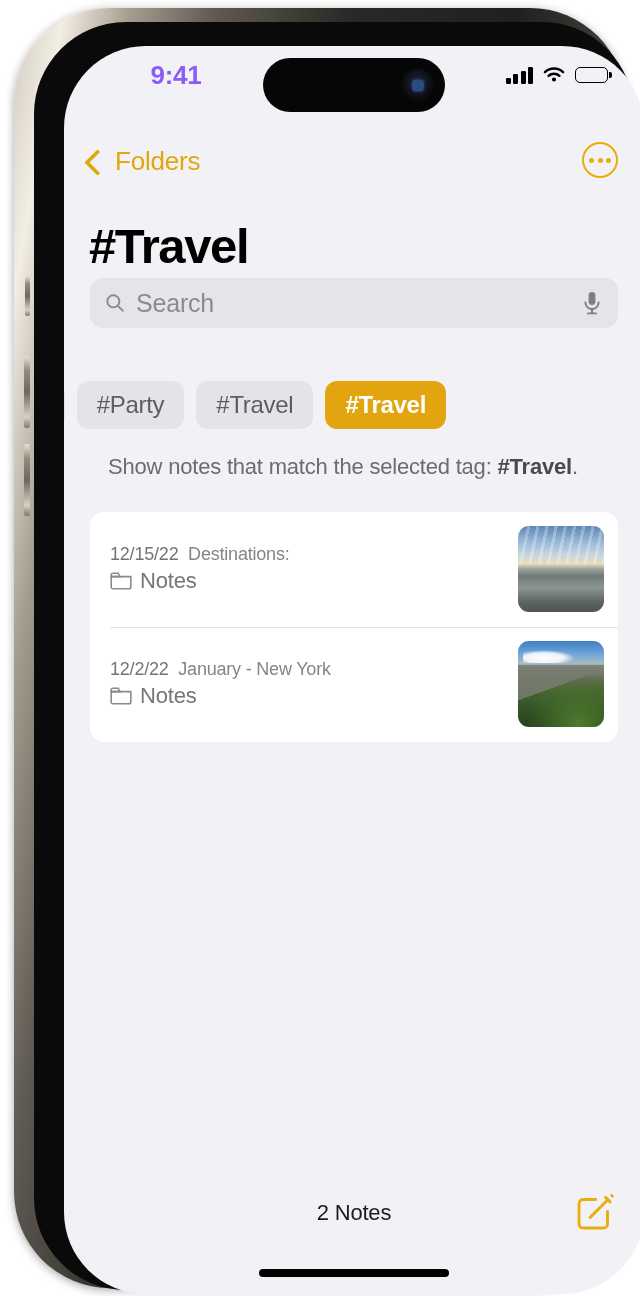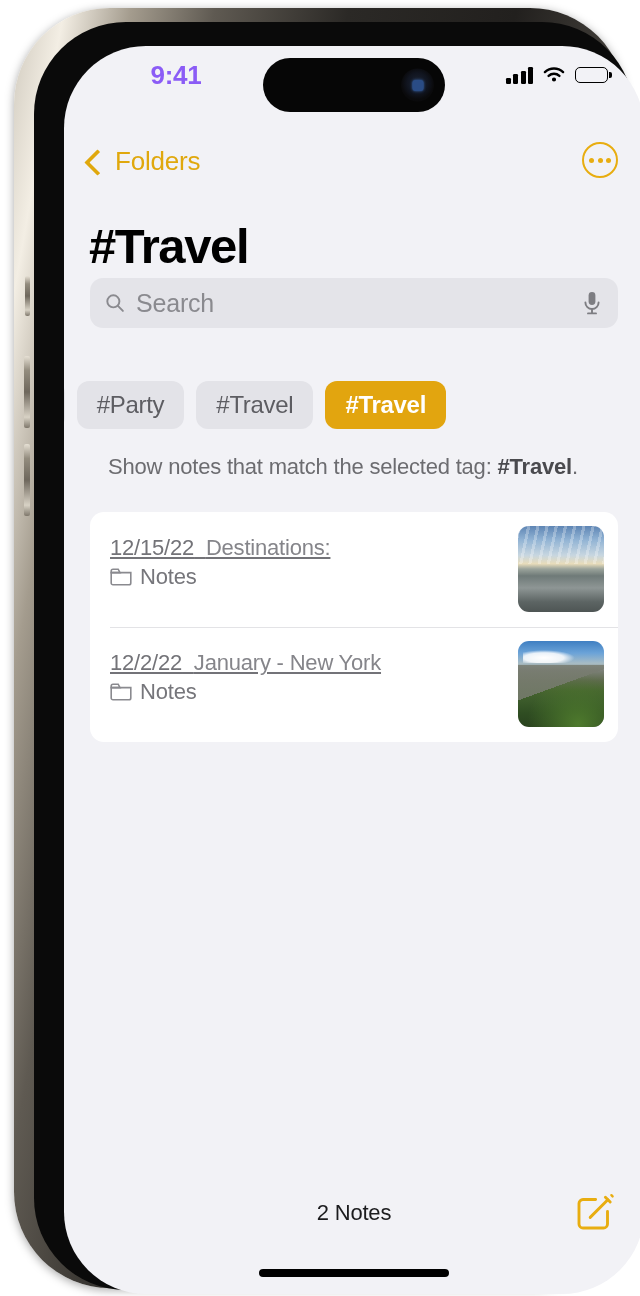--- a/index.html
+++ b/index.html
@@ -288,26 +288,25 @@
   .note-text { flex: 1 1 auto; min-width: 0; }
   .note-title {
     font-size: 25px;
     font-weight: 700;
     color: #000;
     letter-spacing: -0.5px;
     white-space: nowrap;
   }
   .note-emoji { font-size: 23px; }
   .note-sub {
-    margin-top: 9px;
-    font-size: 22px;
+    margin-top: 18px;
+    font-size: 18px;
     color: #737378;
     letter-spacing: -0.2px;
     white-space: nowrap;
-    text-decoration: underline;
   }
   .note-sub .snip { color: #85858a; }
   .note-folder {
     margin-top: 3px;
     display: flex;
     align-items: center;
     gap: 8px;
     font-size: 22px;
     color: #76767b;
     letter-spacing: -0.2px;

